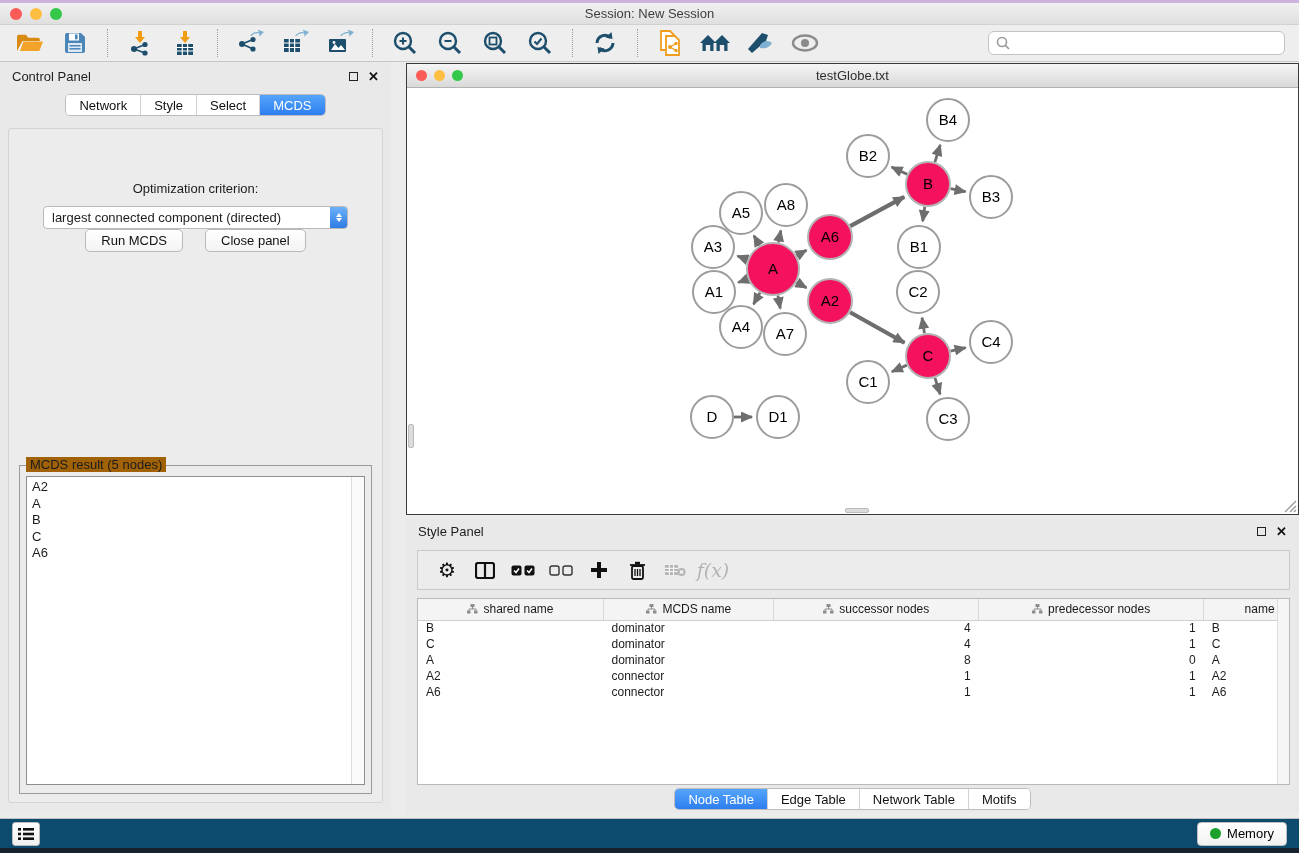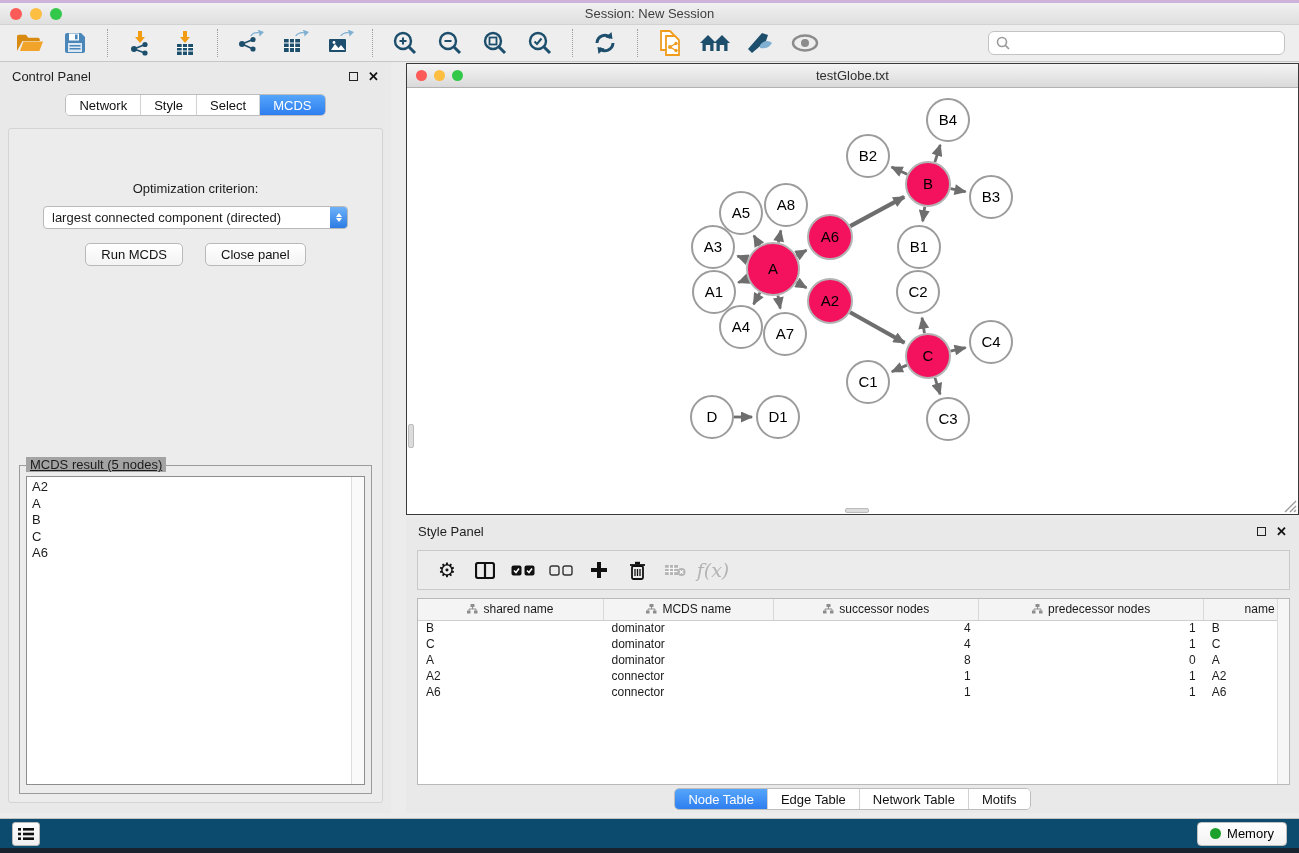--- a/index.html
+++ b/index.html
@@ -42,27 +42,27 @@
   .cp-body { position:absolute; left:8px; top:66px; right:8px; bottom:10px;
     background:#ececec; border:1px solid #d4d4d4; border-radius:3px; }
   .opt-label { text-align:center; margin-top:52px; font-size:13px; }
   .select { display:flex; align-items:center; width:305px; height:23px; background:#fff;
     border:1px solid #b9b9b9; border-radius:4px; margin:10px auto 0; cursor:pointer; }
   .select .val { flex:1; padding:0 8px; font-size:13px; white-space:nowrap; overflow:hidden; }
   .select .step { width:17px; height:21px; background:linear-gradient(#6db1f8,#2d7ce4);
     border-radius:0 3px 3px 0; display:flex; flex-direction:column; align-items:center; justify-content:center; gap:1px; }
   .step .up { width:0;height:0;border-left:3.5px solid transparent;border-right:3.5px solid transparent;border-bottom:4px solid #fff; }
   .step .dn { width:0;height:0;border-left:3.5px solid transparent;border-right:3.5px solid transparent;border-top:4px solid #fff; }
-  .cp-buttons { display:flex; justify-content:center; gap:22px; margin-top:14px; }
+  .cp-buttons { display:flex; justify-content:center; gap:22px; }
   .mac-btn { background:linear-gradient(#ffffff,#f3f3f3); border:1px solid #b9b9b9; border-radius:5px;
     padding:3px 15px; font-size:13px; color:#111; cursor:pointer; }
 
   .groupbox { position:absolute; left:10px; right:10px; bottom:8px; top:336px;
     border:1px solid #9b9b9b; }
-  .groupbox .legend { position:absolute; top:-9px; left:6px; background:#a3a3a3; padding:0 4px; font-size:13px;text-decoration:underline; }
+  .groupbox .legend { position:absolute; top:-9px; left:6px; background:#a16207; padding:0 4px; font-size:13px; }
   .listbox { position:absolute; left:6px; right:6px; top:10px; bottom:8px; background:#fff;
     border:1px solid #8e8e8e; font-size:13px; line-height:16.5px; padding:2px 0 0 5px; overflow:hidden; }
   .listbox .sb { position:absolute; right:0; top:0; bottom:0; width:13px; background:#fafafa; border-left:1px solid #ddd; }
   .list-item { cursor:default; }
 
   
   #network-window { position:absolute; left:406px; top:63px; width:893px; height:452px;
     border:1px solid #3a3a3a; background:#f0abfc; }
   .nw-titlebar { height:24px; background:linear-gradient(#f5f5f5,#d9d9d9); border-bottom:1px solid #b2b2b2;
     display:flex; align-items:center; justify-content:center; position:relative; }

